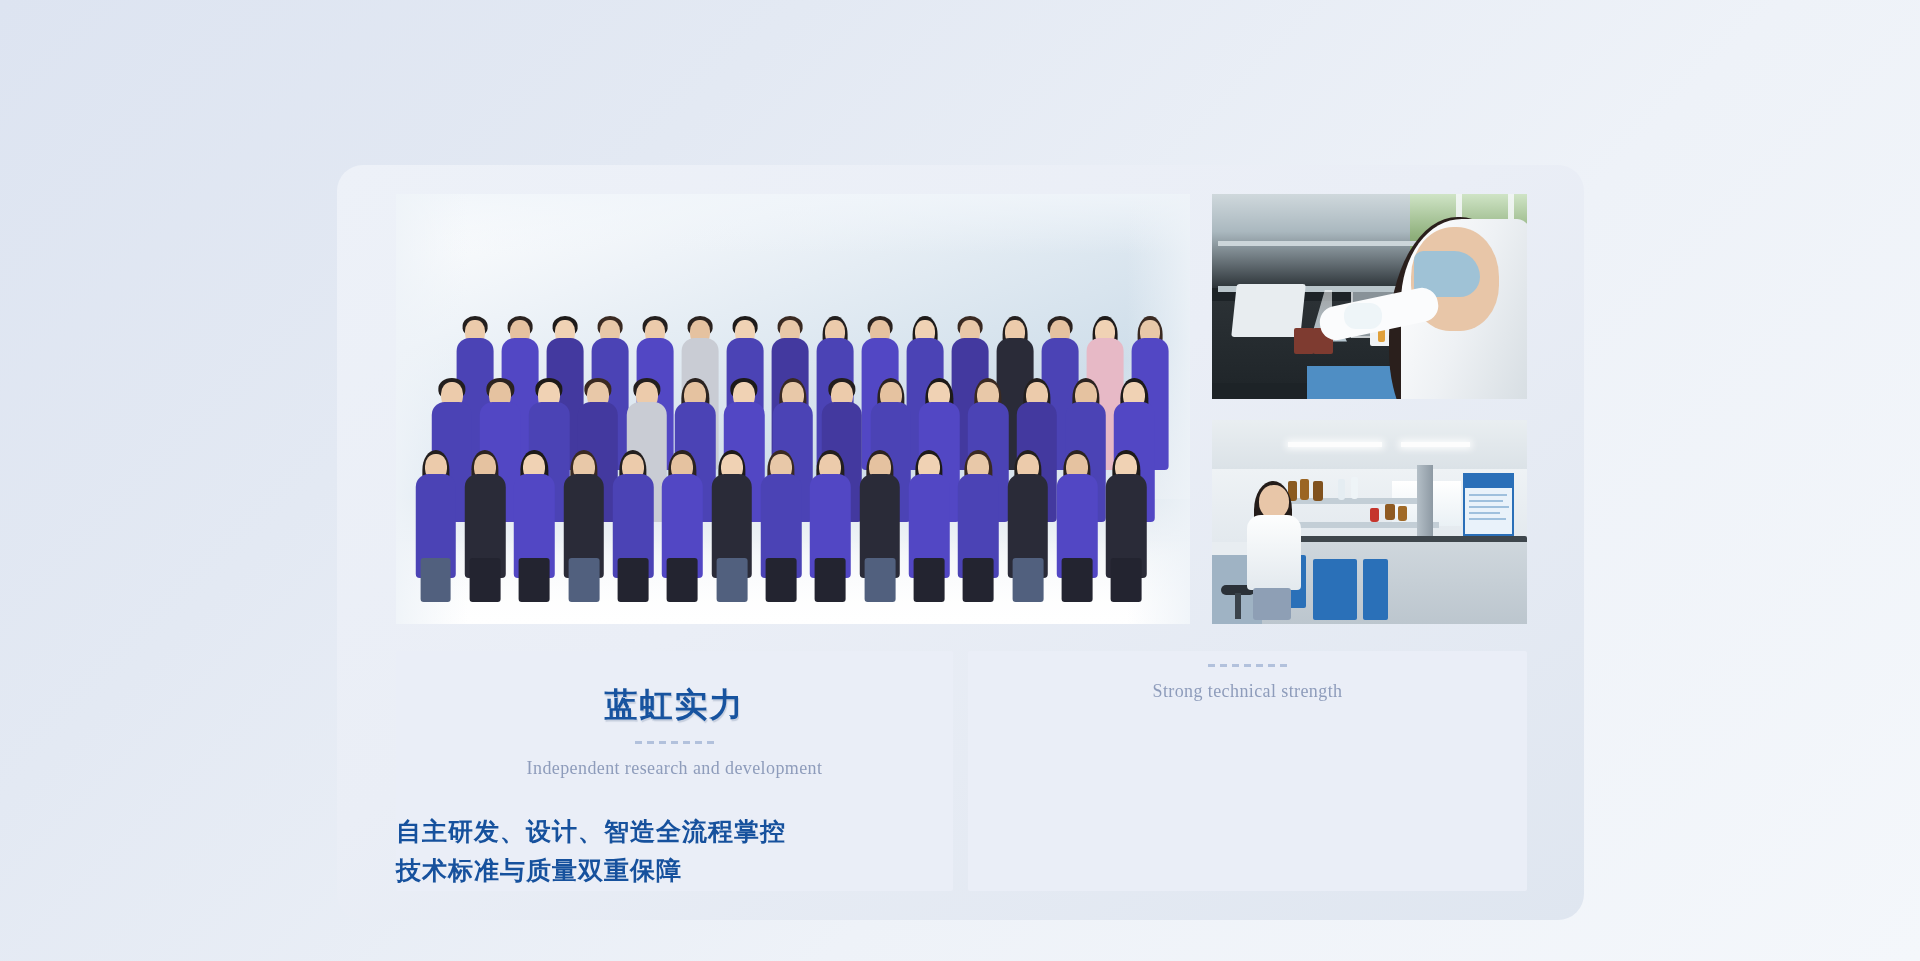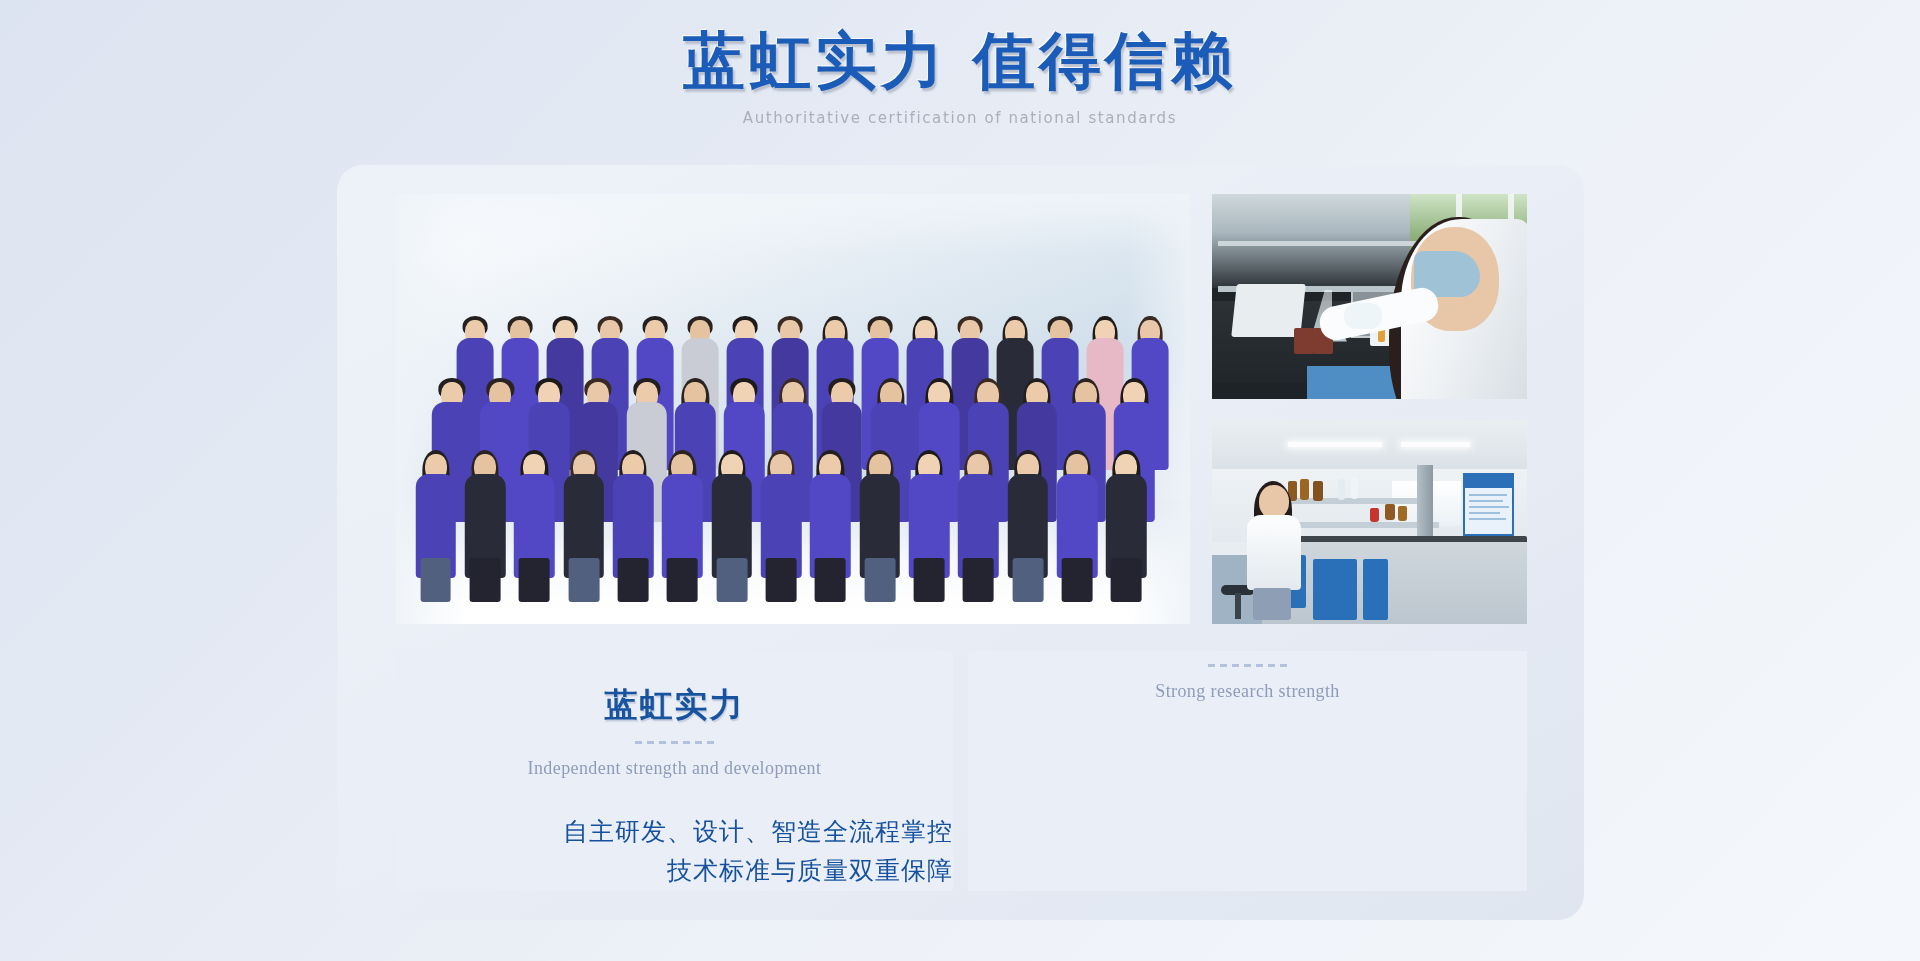--- a/index.html
+++ b/index.html
@@ -128,35 +128,31 @@
   .card-dots{
     margin:13px auto 0;width:80px;height:3px;
     background:repeating-linear-gradient(90deg,#b2c1dc 0 7px,transparent 7px 12px);
   }
   .card-en{
     margin-top:14px;text-align:center;
     font-family:"Liberation Serif",serif;
     font-size:18px;color:#8e9cbb;letter-spacing:.4px;
   }
   .card-body{
-    margin-top:34px;text-align:right;
+    margin-top:34px;text-align:left;
     font-family:"Liberation Serif",serif;
-    font-size:25px;font-weight:400;color:#16519d;line-height:1.55;letter-spacing:1px;
+    font-size:25px;font-weight:700;color:#16519d;line-height:1.55;letter-spacing:1px;
   }
   .card-right .card-body{margin-top:46px;}
 </style>
 </head>
 <body>
 
 <div class="page">
 
-  <div class="header">
-    <h1 class="main-title"><span>蓝虹实力</span><span class="gap"></span><span>值得信赖</span></h1>
-    <div class="sub-title">Authoritative certification of national standards</div>
-  </div>
 
   <div class="panel">
 
     <div class="media">
 
       <div class="photo photo-main">
         <div class="grp">
           <div class="floor"></div>
           <div class="crowd" id="crowd">
               <div class="pp " style="left: 59.4px; width: 40px; height: 190px; bottom: 40px; z-index: 10;">
@@ -483,27 +479,27 @@
           </div>
         </div>
       </div>
     </div>
 
     <div class="cards">
 
       <div class="card card-left">
         <div class="card-title">蓝虹实力</div>
         <div class="card-dots"></div>
-        <div class="card-en">Independent strength and development</div>
+        <div class="card-en">Independent research and development</div>
         <div class="card-body">
           <div>自主研发、设计、智造全流程掌控</div>
           <div>技术标准与质量双重保障</div>
         </div>
       </div>
 
       <div class="card card-right">
         <div class="card-dots"></div>
-        <div class="card-en">Strong research strength</div>
+        <div class="card-en">Strong technical strength</div>
       </div>
 
     </div>
   </div>
 </div>
 
 </body></html>

